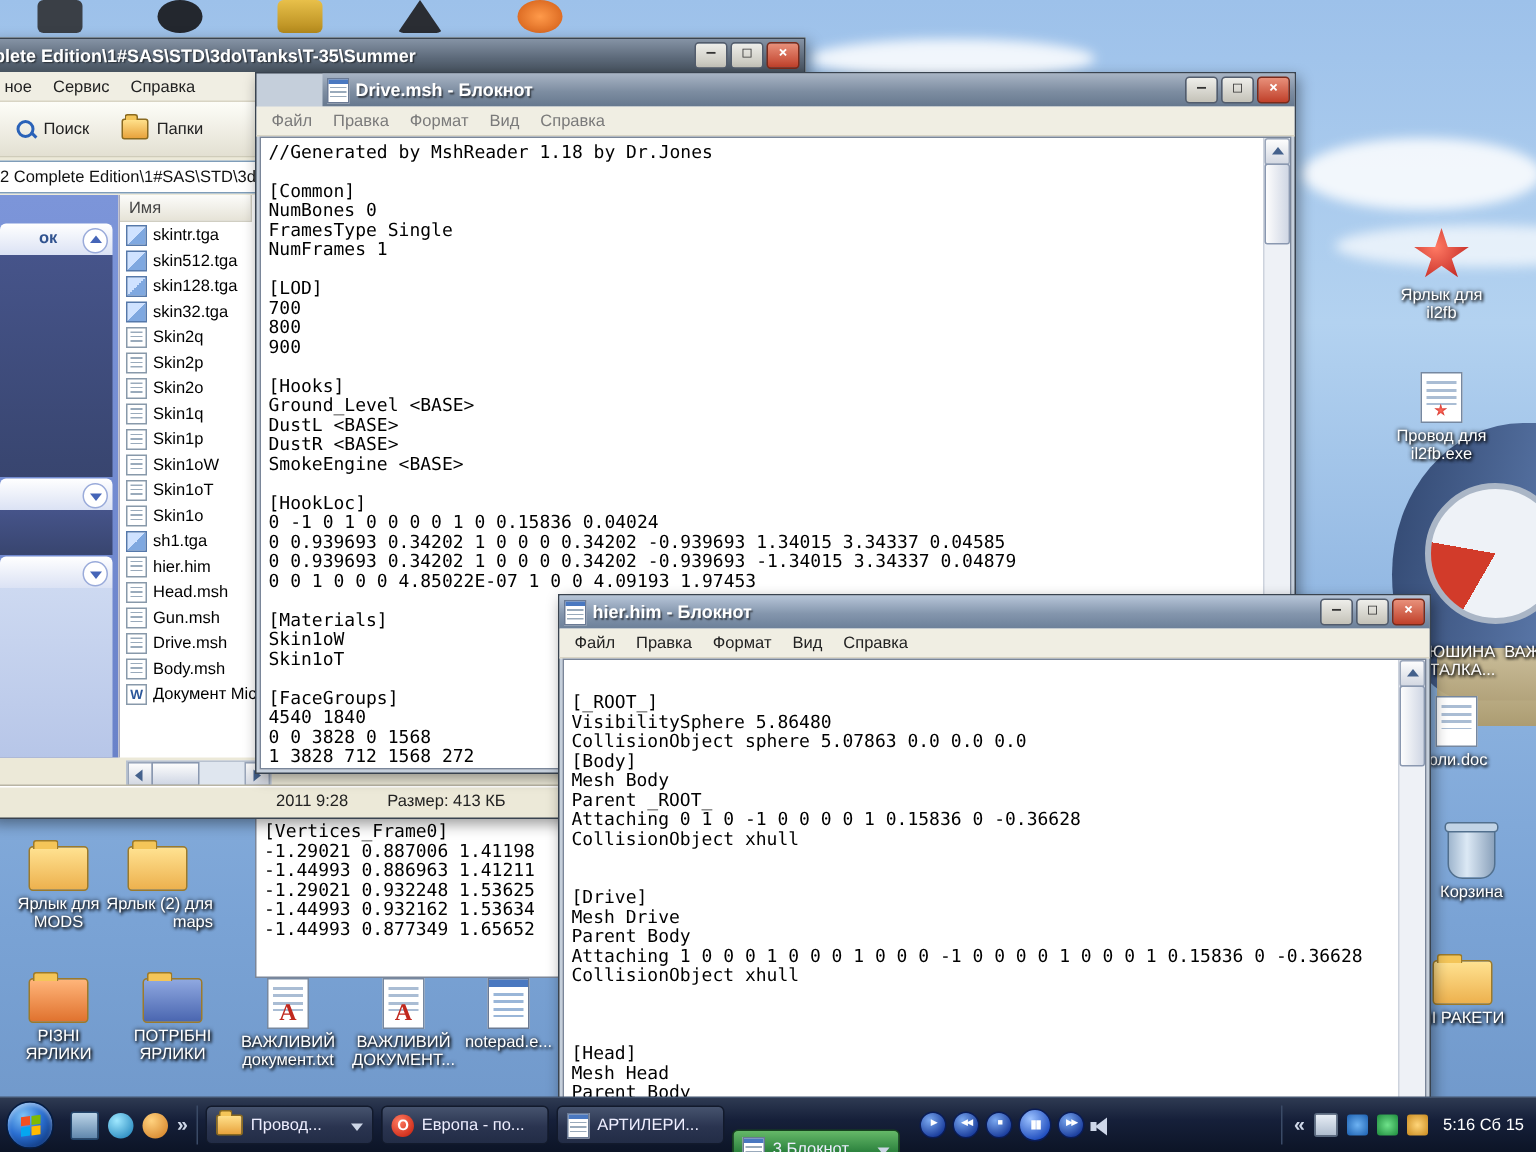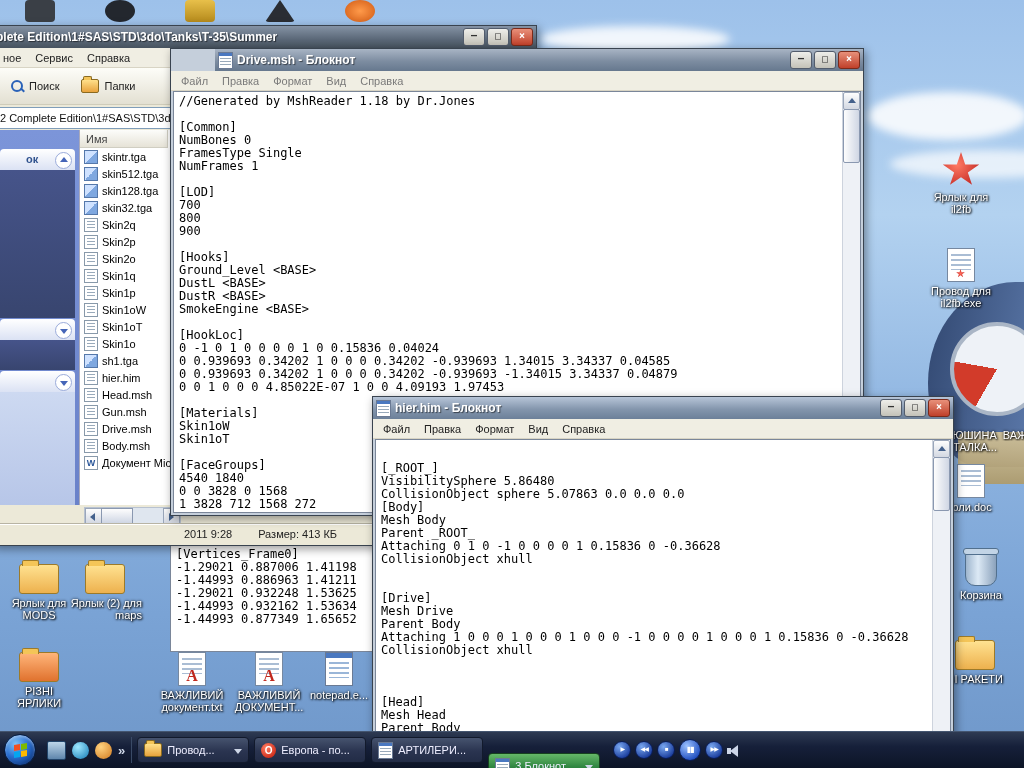--- a/index.html
+++ b/index.html
@@ -232,20 +232,24 @@
     <div class="dlabel">Ярлык для MODS</div>
   </div>
   <div class="dicon" style="left:68px;top:564px;text-align:right;">
     <div class="folder-lg"></div>
     <div class="dlabel">Ярлык (2) для maps</div>
   </div>
   <div class="dicon" style="left:2px;top:652px;">
     <div class="folder-lg folder-red"></div>
     <div class="dlabel">РІЗНІ ЯРЛИКИ</div>
   </div>
+  <div class="dicon" style="left:78px;top:652px;">
+    <div class="folder-lg folder-blue"></div>
+    <div class="dlabel">ПОТРІБНІ ЯРЛИКИ</div>
+  </div>
   <div class="dicon" style="left:232px;top:652px;">
     <div class="page-lg page-A"></div>
     <div class="dlabel">ВАЖЛИВИЙ ДОКУМЕНТ...</div>
   </div>
   <div class="dicon" style="left:155px;top:652px;">
     <div class="page-lg page-A"></div>
     <div class="dlabel">ВАЖЛИВИЙ документ.txt</div>
   </div>
   <div class="dicon" style="left:308px;top:652px;width:62px;">
     <div class="notepad-lg"></div>
@@ -541,15 +545,26 @@
       <span class="tb-arrow"></span>
     </div>
     <div class="media">
       <span class="mbtn g-play"></span>
       <span class="mbtn g-prev"></span>
       <span class="mbtn g-stop"></span>
       <span class="mbtn big g-pause"></span>
       <span class="mbtn g-next"></span>
       <span class="spk"></span>
     </div>
+    <div class="tray">
+      <span class="tray-chev"></span>
+      <span class="tr-ico tr1"></span>
+      <span class="tr-ico tr2"></span>
+      <span class="tr-ico tr3"></span>
+      <span class="tr-ico tr4"></span>
+      <span class="clock">
+        <span>5:16</span>
+        <span>Сб 15</span>
+      </span>
+    </div>
   </div>
 
 </div>
 
 </body></html>

